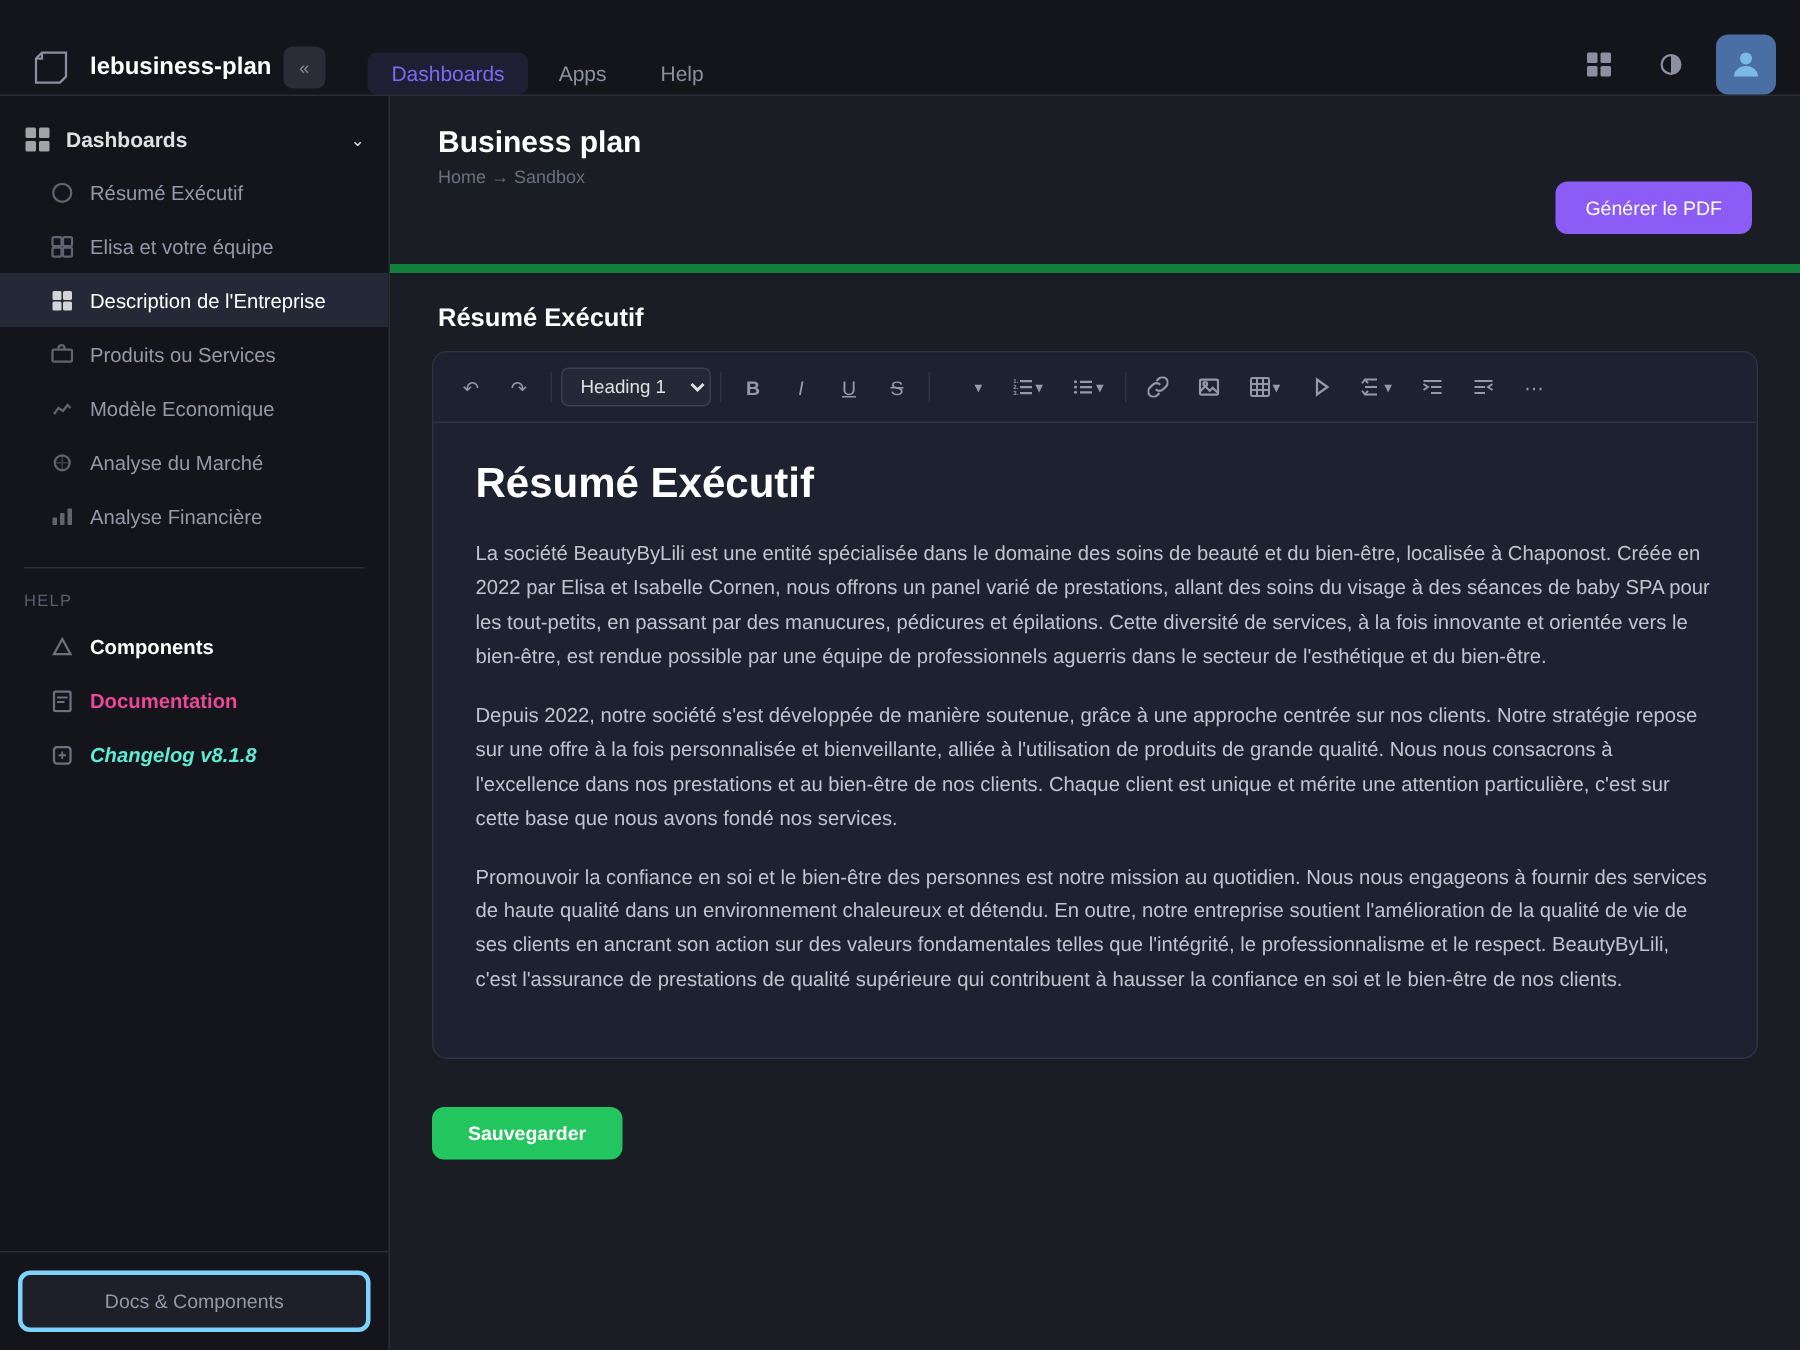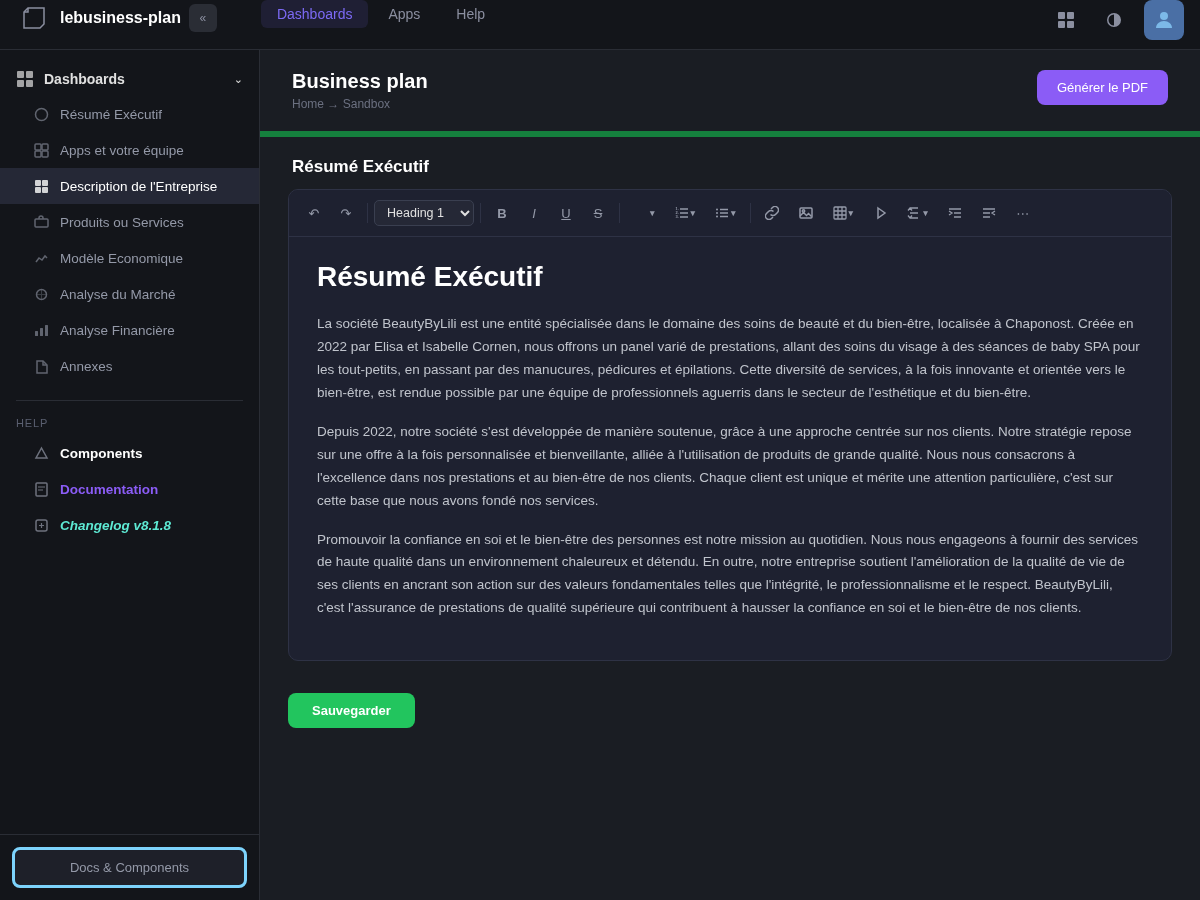--- a/index.html
+++ b/index.html
@@ -1,26 +1,26 @@
 <!DOCTYPE html>
 <html><head>
   <meta charset="utf-8">
   <style>
     * { box-sizing: border-box; margin: 0; padding: 0; }
     body { font-family: -apple-system, BlinkMacSystemFont, 'Segoe UI', sans-serif; background: #1a1d23; color: #e0e0e0; display: flex; flex-direction: column; height: 900px; overflow: hidden; }
 
     
     .top-nav {
-      height: 50px;
+      height: 64px;
       background: #13151a;
       border-bottom: 1px solid #2a2d35;
       display: flex;
-      align-items: flex-start;
+      align-items: flex-end;
       padding: 0 16px;
-      gap: 28px;
+      gap: 12px;
       flex-shrink: 0;
     }
     .logo-area {
       display: flex;
       align-items: center;
       gap: 8px;
       margin-right: 8px;
     }
     .logo-icon {
       width: 36px; height: 36px;
@@ -203,20 +203,21 @@
     }
     .btn-pdf {
       padding: 10px 20px;
       background: #8b5cf6;
       color: #ffffff;
       border: none;
       border-radius: 8px;
       font-size: 13px;
       font-weight: 500;
       cursor: pointer;
+      margin-top: 37px;
     }
     .btn-create {
       padding: 10px 20px;
       background: #3b82f6;
       color: #ffffff;
       border: none;
       border-radius: 8px;
       font-size: 13px;
       font-weight: 500;
       cursor: pointer;
@@ -405,21 +406,21 @@
 
       <div class="sidebar-item">
         <span class="sidebar-item-icon">
           <svg width="15" height="15" viewBox="0 0 15 15" fill="currentColor" opacity="0.6">
             <rect x="1" y="1" width="6" height="6" rx="1" stroke="currentColor" stroke-width="1.5" fill="none"></rect>
             <rect x="8" y="1" width="6" height="6" rx="1" stroke="currentColor" stroke-width="1.5" fill="none"></rect>
             <rect x="1" y="8" width="6" height="6" rx="1" stroke="currentColor" stroke-width="1.5" fill="none"></rect>
             <rect x="8" y="8" width="6" height="6" rx="1" stroke="currentColor" stroke-width="1.5" fill="none"></rect>
           </svg>
         </span>
-        <span>Apps et votre équipe</span>
+        <span>Elisa et votre équipe</span>
       </div>
 
       <div class="sidebar-item active">
         <span class="sidebar-item-icon">
           <svg width="15" height="15" viewBox="0 0 15 15" fill="currentColor" opacity="0.8">
             <rect x="1" y="1" width="6" height="6" rx="1"></rect>
             <rect x="8" y="1" width="6" height="6" rx="1"></rect>
             <rect x="1" y="8" width="6" height="6" rx="1"></rect>
             <rect x="8" y="8" width="6" height="6" rx="1"></rect>
           </svg>
@@ -461,29 +462,20 @@
         <span class="sidebar-item-icon">
           <svg width="15" height="15" viewBox="0 0 15 15" fill="currentColor" opacity="0.6">
             <rect x="1" y="8" width="3" height="5" rx="0.5"></rect>
             <rect x="6" y="5" width="3" height="8" rx="0.5"></rect>
             <rect x="11" y="2" width="3" height="11" rx="0.5"></rect>
           </svg>
         </span>
         <span>Analyse Financière</span>
       </div>
 
-      <div class="sidebar-item">
-        <span class="sidebar-item-icon">
-          <svg width="15" height="15" viewBox="0 0 15 15" fill="currentColor" opacity="0.6">
-            <path d="M3 2h6l4 4v8H3z" stroke="currentColor" stroke-width="1.5" fill="none"></path>
-            <path d="M9 2v4h4" stroke="currentColor" stroke-width="1.5" fill="none"></path>
-          </svg>
-        </span>
-        <span>Annexes</span>
-      </div>
     </div>
 
     <div class="divider"></div>
 
     <div class="help-label">HELP</div>
 
     <div class="sidebar-item">
       <span class="sidebar-item-icon">
         <svg width="15" height="15" viewBox="0 0 15 15" fill="currentColor" opacity="0.7">
           <polygon points="7.5,2 13,12 2,12" stroke="currentColor" stroke-width="1.5" fill="none"></polygon>
@@ -492,21 +484,21 @@
       <span style="color:#ffffff;font-weight:600;">Components</span>
     </div>
 
     <div class="sidebar-item">
       <span class="sidebar-item-icon">
         <svg width="15" height="15" viewBox="0 0 15 15" fill="currentColor" opacity="0.7">
           <rect x="2" y="1" width="11" height="13" rx="1" stroke="currentColor" stroke-width="1.5" fill="none"></rect>
           <path d="M4 5h7M4 8h5" stroke="currentColor" stroke-width="1.2"></path>
         </svg>
       </span>
-      <span style="color:#8b5cf6;font-weight:600;">Documentation</span>
+      <span style="color:#ec4899;font-weight:600;">Documentation</span>
     </div>
 
     <div class="sidebar-item">
       <span class="sidebar-item-icon">
         <svg width="15" height="15" viewBox="0 0 15 15" fill="currentColor" opacity="0.7">
           <rect x="2" y="2" width="11" height="11" rx="2" stroke="currentColor" stroke-width="1.5" fill="none"></rect>
           <path d="M5 7.5h5M7.5 5v5" stroke="currentColor" stroke-width="1.2"></path>
         </svg>
       </span>
       <span style="color:#5eead4;font-weight:600;font-style:italic;">Changelog v8.1.8</span>

